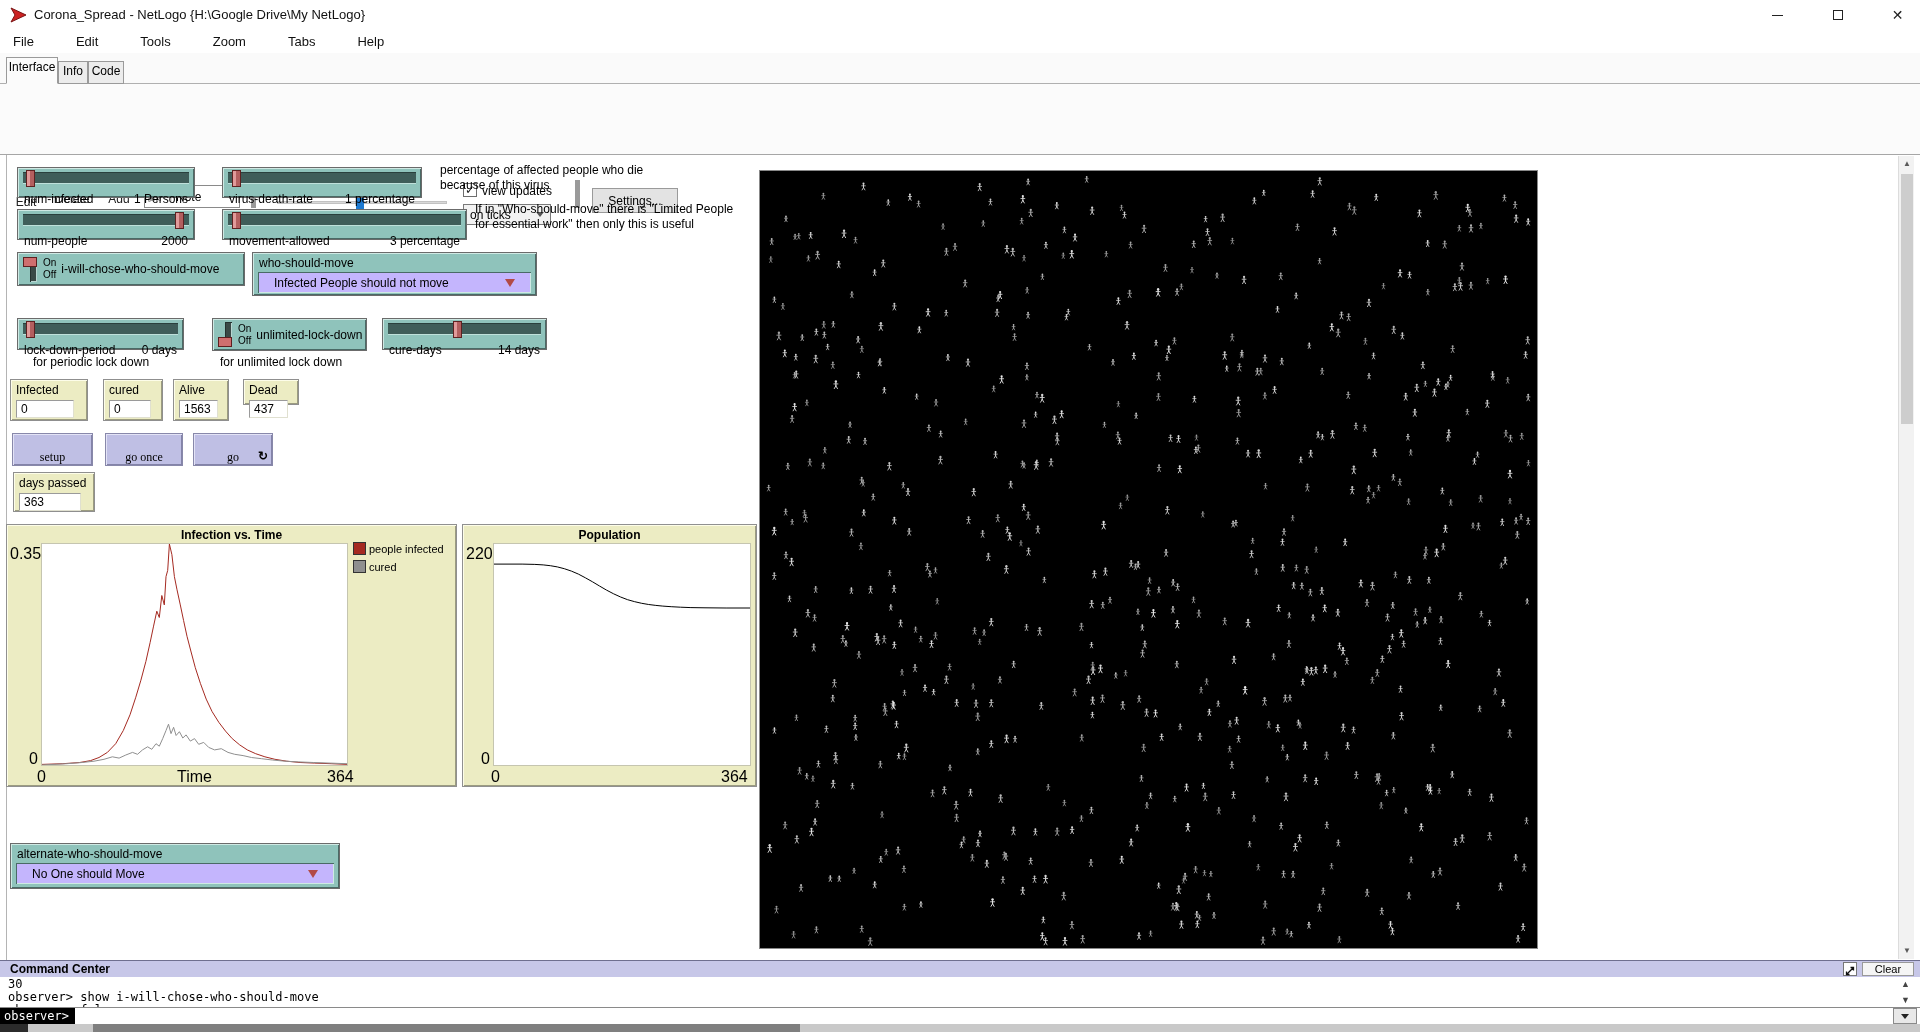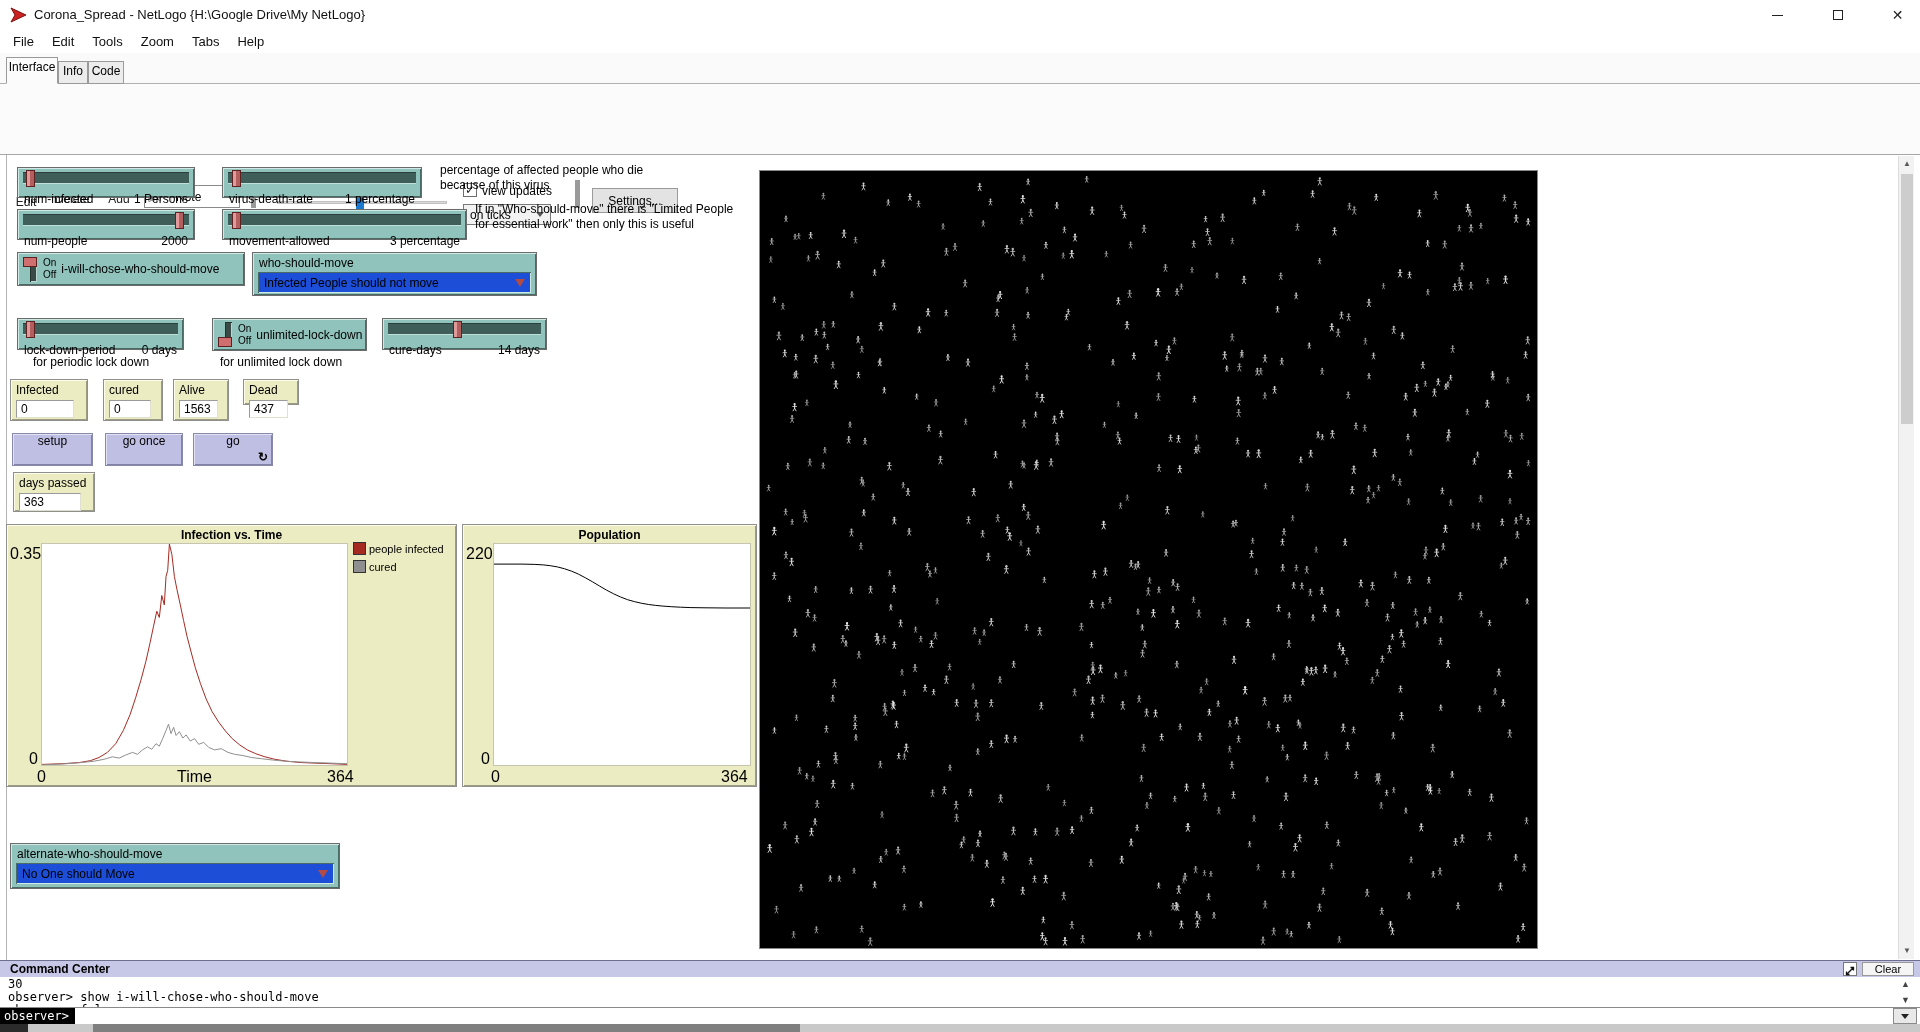--- a/index.html
+++ b/index.html
@@ -4,21 +4,21 @@
 <style>
   * { margin:0; padding:0; box-sizing:border-box; }
   html,body { width:1920px; height:1032px; overflow:hidden; }
   body { font-family:"Liberation Sans",sans-serif; background:#ffffff; position:relative; color:#000; }
   .abs { position:absolute; }
 
   
   .titlebar { left:0; top:0; width:1920px; height:30px; background:#ffffff; }
   .title-text { left:34px; top:7px; font-size:13px; color:#111; }
   .win-btn { top:0; width:45px; height:30px; display:flex; align-items:center; justify-content:center; color:#222; }
-  .menubar { left:0; top:30px; width:1920px; height:23px; background:#ffffff; display:flex; align-items:center; padding-left:4px; }
+  .menubar { left:0; top:30px; width:1920px; height:23px; background:#ffffff; display:flex; align-items:center; padding-left:4px;gap:24px; }
   .menu-item { font-size:13px; padding:2px 9px; color:#111; }
 
   
   .tabbar { left:0; top:53px; width:1920px; height:31px; background:#fafafa; border-bottom:1px solid #b0b0b0; }
   .tab { position:absolute; bottom:-1px; font-size:12px; text-align:center; border:1px solid #9a9a9a; background:#ececec; padding-top:2px; }
   .tab.active { background:#fbfbfb; border-bottom:1px solid #fbfbfb; }
   .toolbar { left:0; top:84px; width:1920px; height:71px; background:#fbfbfb; border-bottom:1px solid #a6a6a6; }
   .tool-label { font-size:12px; color:#222; text-align:center; }
   .tb-sep { background:#9a9a9a; width:5px; height:28px; top:96px; }
   .note-select { left:144px; top:101px; width:96px; height:23px; background:#fff; border:1px solid #8a8a8a; display:flex; align-items:center; padding:0 5px 0 3px; }
@@ -44,32 +44,32 @@
   .slider-row { display:flex; justify-content:space-between; padding:8px 6px; font-size:12px; margin-top:0px; }
   .switch { display:flex; align-items:center; padding-left:5px; font-size:12px; }
   .toggle { position:relative; width:17px; height:25px; margin-right:3px; flex:0 0 auto; }
   .toggle-track { position:absolute; left:7px; top:0; width:7px; height:25px; background:#3a4a47;
                   box-shadow: inset 1px 1px 0 #253230, inset -1px -1px 0 #b9d6d1; }
   .toggle-handle { position:absolute; left:0; width:14px; height:10px; background:#cf6f6f; border:1px solid #5e2020; }
   .toggle.on .toggle-handle { top:0; }
   .toggle.off .toggle-handle { bottom:0; }
   .toggle-labels { font-size:10px; line-height:12px; margin-right:5px; }
   .chooser-label { font-size:12px; padding:3px 6px 1px; }
-  .chooser-select { margin:1px 5px 4px; height:21px; display:flex; align-items:center; padding:0 6px; font-size:12px;
-                    box-shadow: inset 1px 1px 0 #4a6a66, inset -1px -1px 0 #cfe9e4; background:#1d4ed8; }
+  .chooser-select { margin:1px 5px 4px; height:21px; display:flex; align-items:center; padding:0 16px; font-size:12px;
+                    box-shadow: inset 1px 1px 0 #4a6a66, inset -1px -1px 0 #cfe9e4; background:#c4b5fd; }
   .chooser-arrow { width:0; height:0; border-left:5px solid transparent; border-right:5px solid transparent;
                    border-top:8px solid #b24a46; margin-left:auto; }
   .monitor { background:#ececc3; border:1px solid #8f8f8f;
              box-shadow: inset 1px 1px 0 #fdfde9, inset -1px -1px 0 #9c9c80; padding:3px 5px 0; }
   .monitor-label { font-size:12px; }
   .monitor-value { margin-top:3px; height:18px; background:#fff; border:1px solid #9a9a9a;
                    border-right-color:#e0e0d0; border-bottom-color:#e0e0d0; font-size:12px; padding:1px 4px; width:88%; }
   .nl-button { background:#bfbfe4; border:1px solid #8888aa;
                box-shadow: inset 1px 1px 0 #e3e3f6, inset -1px -1px 0 #8383a8;
-               font-size:12px; display:flex; align-items:flex-start; justify-content:center; }
+               font-size:12px; display:flex; align-items:flex-end; justify-content:center;font-family:Liberation Serif, serif; }
   .note-text { font-size:12px; line-height:15px; color:#000; }
 
   
   .plot { background:#ececc3; border:1px solid #909090;
           box-shadow: inset 1px 1px 0 #fdfde9, inset -1px -1px 0 #9c9c80; }
   .plot-title { position:absolute; left:0; right:0; top:3px; text-align:center; font-size:12px; font-weight:bold; }
   .plot-lab { position:absolute; font-size:16px; }
   .plot-white { position:absolute; background:#fff; border:1px solid #c5c5b0; }
   .legend-item { position:absolute; display:flex; align-items:center; font-size:11px; }
   .legend-swatch { width:13px; height:13px; border:1px solid #333; margin-right:3px; flex:0 0 auto; }

